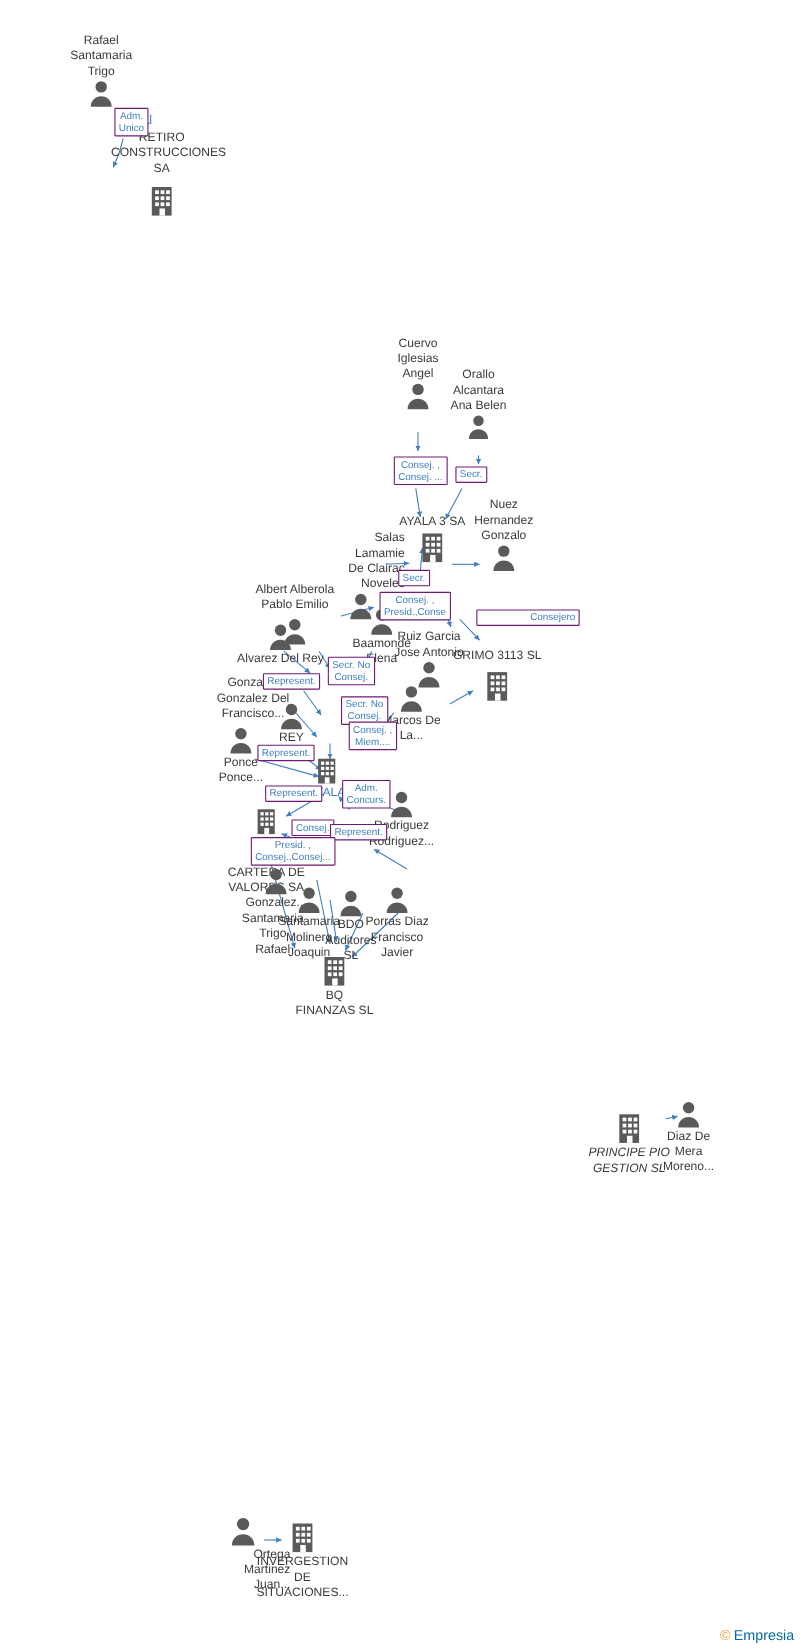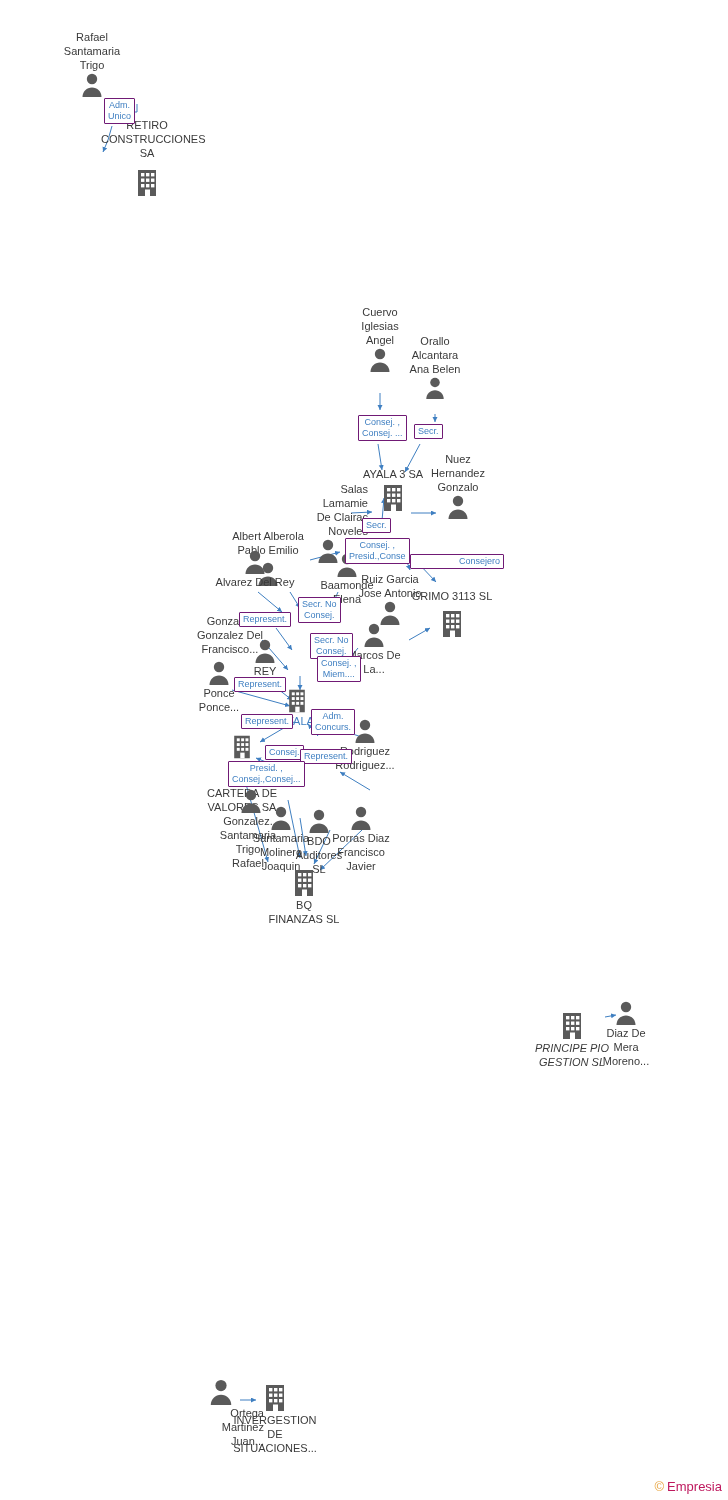--- a/index.html
+++ b/index.html
@@ -65,21 +65,21 @@
     color: #9a9a9a;
     display: flex;
     align-items: center;
     gap: 3px;
   }
   .watermark .c {
     color: #e8a33d;
     font-size: 13px;
   }
   .watermark .txt {
-    color: #be185d;
+    color: #0369a1;
     font-size: 13px;
   }
 </style>
 </head>
 <body>
 
 <div id="canvas">
 
   <svg class="wires" xmlns="http://www.w3.org/2000/svg">
     <defs>
@@ -276,21 +276,21 @@
             <rect x="17" y="10.5" width="3.4" height="3.4"></rect>
             <rect x="7" y="16" width="3.4" height="3.4"></rect>
             <rect x="12" y="16" width="3.4" height="3.4"></rect>
             <rect x="17" y="16" width="3.4" height="3.4"></rect>
             <rect x="11" y="21.5" width="5" height="6.5"></rect>
           </g>
         </svg>
     </span>
   </div>
 
-  <div class="node person" style="left:210px; top:549px; width:90px;">
+  <div class="node person" style="left:210px; top:566px; width:90px;">
     <span class="glyph">
       <svg width="24" height="26" viewBox="0 0 24 26">
           <circle cx="12" cy="7" r="5.2" fill="#5a5a5a"></circle>
           <path d="M2.5 25c0-5.5 4.2-9.5 9.5-9.5S21.5 19.5 21.5 25z" fill="#5a5a5a"></path>
         </svg>
     </span>
     <span class="lbl">Alvarez Del Rey</span>
   </div>
 
   <div class="node person" style="left:180px; top:566px; width:100px;">
@@ -544,21 +544,21 @@
   </div>
 
   <div class="edge-label" style="left:104px; top:98px;">Adm.
 Unico</div>
   <div class="edge-label" style="left:358px; top:415px;">Consej. ,
 Consej. ...</div>
   <div class="edge-label" style="left:414px; top:424px;">Secr.</div>
   <div class="edge-label" style="left:362px; top:518px;">Secr.</div>
   <div class="edge-label" style="left:345px; top:538px;">Consej. ,
 Presid.,Conse</div>
-  <div class="edge-label" style="left:410px; top:554px;padding-left:48px;">Consejero</div>
+  <div class="edge-label" style="left:433px; top:554px;padding-left:48px;">Consejero</div>
   <div class="edge-label" style="left:298px; top:597px;">Secr. No
 Consej.</div>
   <div class="edge-label" style="left:239px; top:612px;">Represent.</div>
   <div class="edge-label" style="left:310px; top:633px;">Secr. No
 Consej.</div>
   <div class="edge-label" style="left:317px; top:656px;">Consej. ,
 Miem....</div>
   <div class="edge-label" style="left:234px; top:677px;">Represent.</div>
   <div class="edge-label" style="left:241px; top:714px;">Represent.</div>
   <div class="edge-label" style="left:311px; top:709px;">Adm.

